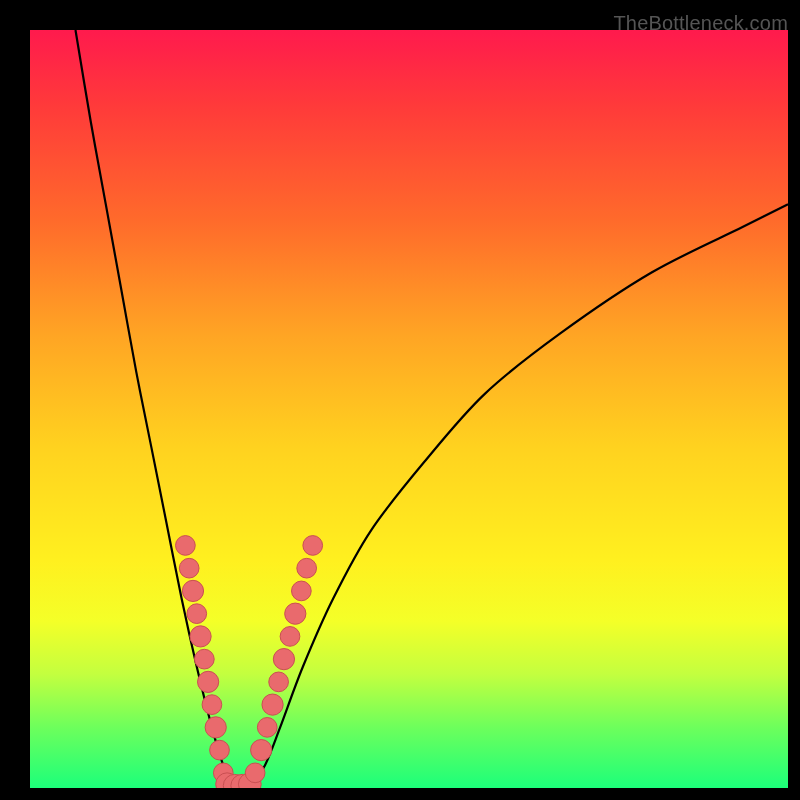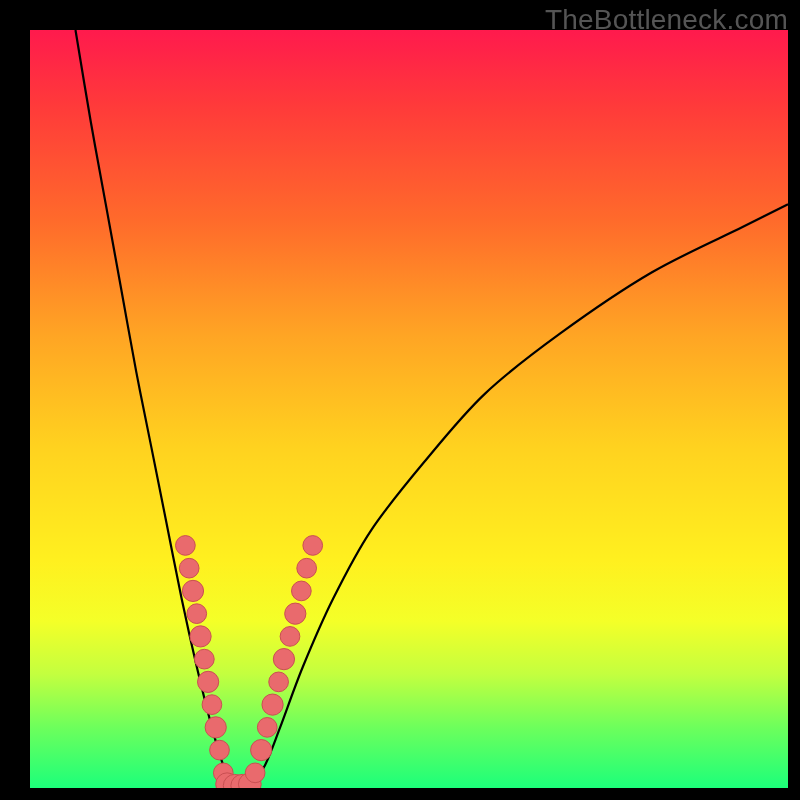--- a/index.html
+++ b/index.html
@@ -36,24 +36,24 @@
   }
   svg.curves {
     position: absolute;
     left: 0;
     top: 0;
     width: 758px;
     height: 758px;
   }
   .watermark {
     position: absolute;
-    top: 4px;
+    top: 12px;
     right: 12px;
     font-family: Arial, Helvetica, sans-serif;
-    font-size: 28px;
+    font-size: 20px;
     font-weight: 400;
     color: #555;
     letter-spacing: 0.2px;
     user-select: none;
   }
   .pt {
     fill: #e96a6d;
     stroke: #c94f52;
     stroke-width: 1;
   }

